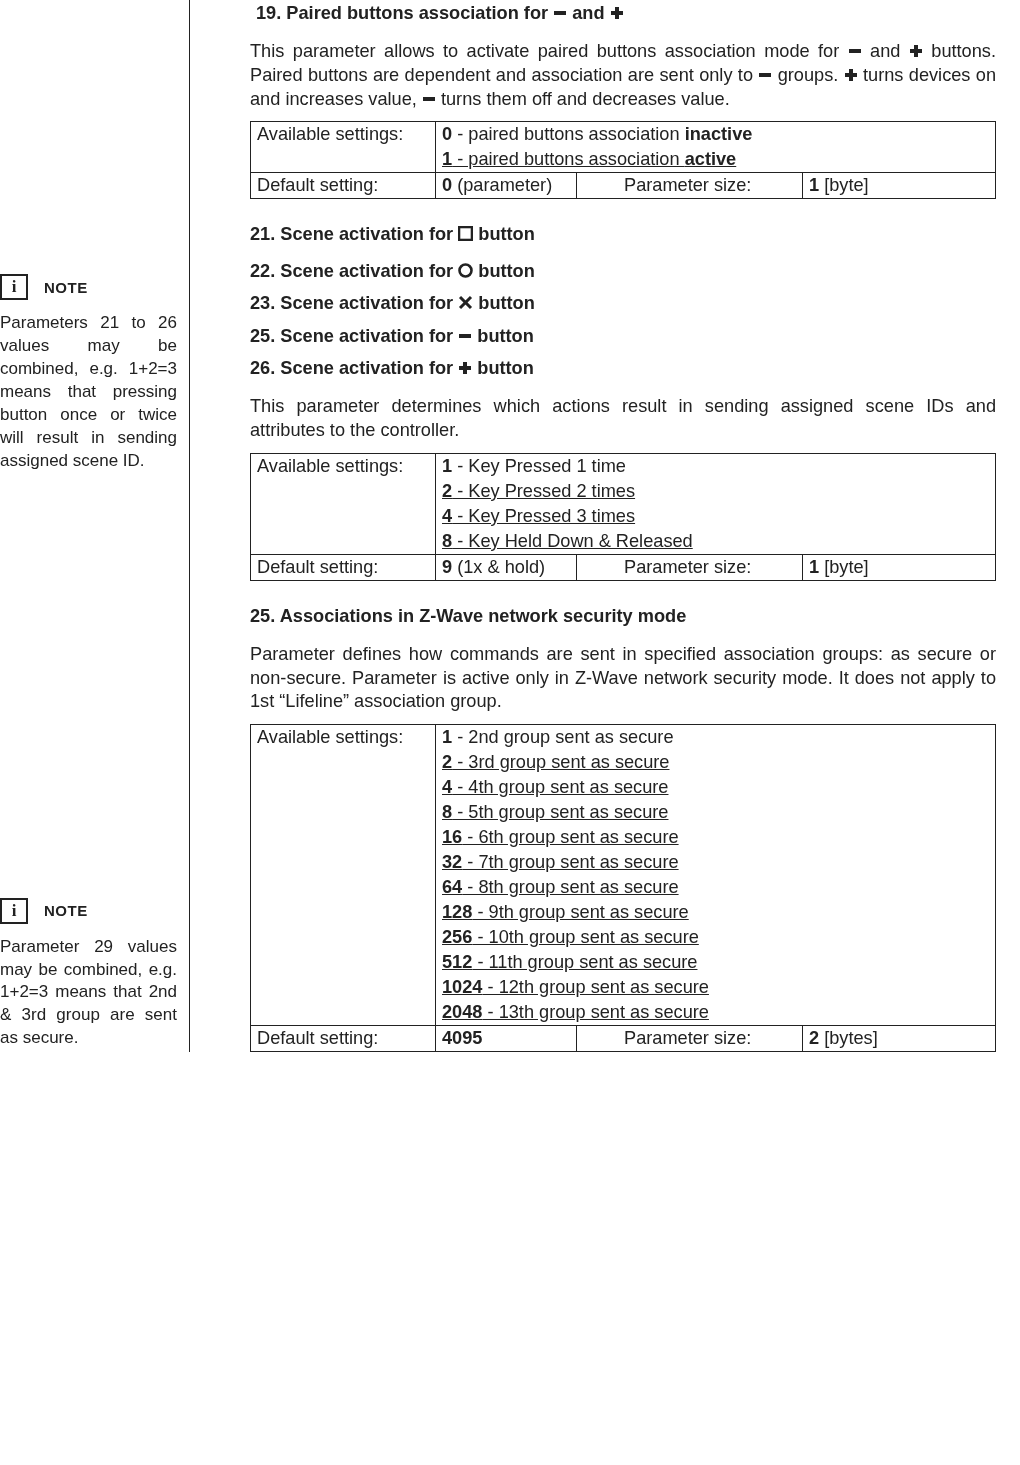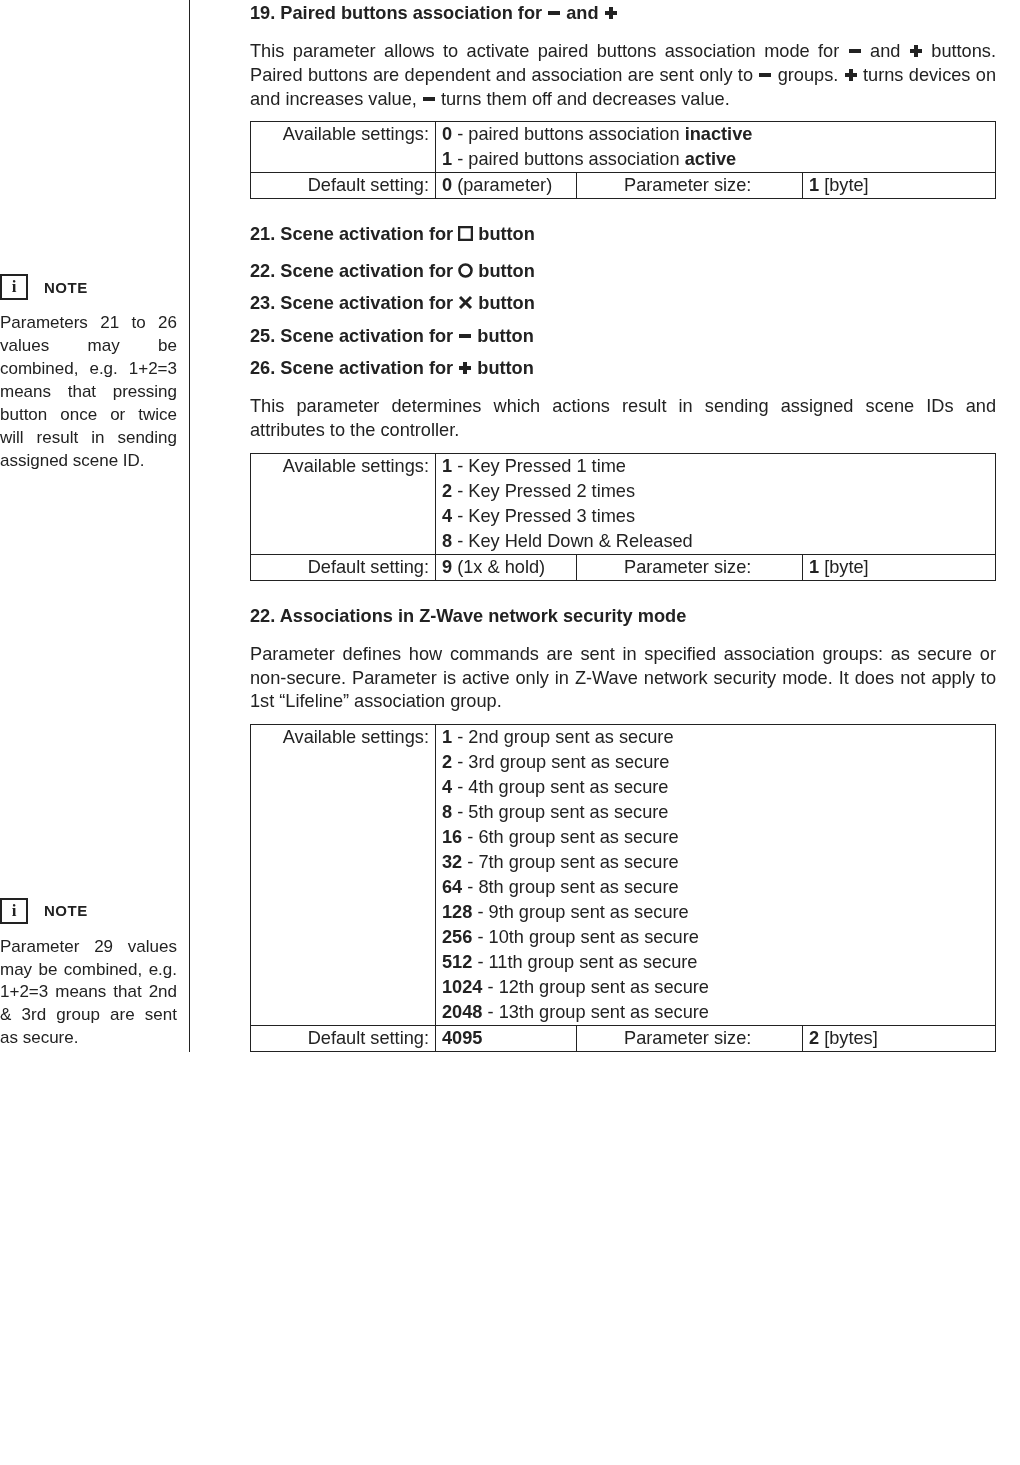--- a/index.html
+++ b/index.html
@@ -58,42 +58,42 @@
   }
   .spacer-274 { height: 274px; }
   .spacer-425 { height: 425px; }
 
   h3 {
     font-size: 18.2px;
     font-weight: bold;
     margin: 0 0 10px 0;
     line-height: 1.45;
   }
-  h3.first { margin-top: 0; }
+  h3.first { margin-top: 0; margin-left: 6px; }
   .group + .group { margin-top: 22px; }
   .group h3 + h3 { margin-bottom: 6px; }
   .desc {
     text-align: justify;
     line-height: 1.3;
     margin: 14px 0 10px 0;
   }
 
   table {
     border-collapse: collapse;
     width: 100%;
     font-size: 18.2px;
   }
   td {
     border: 1px solid #222;
     padding: 2px 6px;
     vertical-align: top;
   }
-  td.nb-top { border-top: none; }
+  td.nb-top { border-top: none; text-decoration: underline; }
   td.nb-bottom { border-bottom: none; }
-  .c1 { width: 172px; text-align: right; }
+  .c1 { width: 172px; }
   .c2 { width: 128px; }
   .c3 { width: 172px; padding-left: 47px; }
   .c4 { }
   b { font-weight: bold; }
 
   .icon {
     display: inline-block;
     vertical-align: -1px;
   }
   .icon svg { display:block; }
@@ -224,21 +224,21 @@
           <td class="c1">Default setting:</td>
           <td class="c2"><b>9</b><span> (1x &amp; hold)</span></td>
           <td class="c3">Parameter size:</td>
           <td class="c4"><b>1</b><span> [byte]</span></td>
         </tr>
       </tbody>
         </table>
     </div>
 
     <div class="group">
-      <h3>22. Associations in Z-Wave network security mode</h3>
+      <h3>25. Associations in Z-Wave network security mode</h3>
       <p class="desc">Parameter defines how commands are sent in specified association groups: as secure or non-secure. Parameter is active only in Z-Wave network security mode. It does not apply to 1st “Lifeline” association group.</p>
 
       <table>
         <tbody>
             <tr>
           <td class="c1 nb-bottom">Available settings:</td>
           <td class="nb-bottom" colspan="3"><b>1</b><span> - 2nd group sent as secure</span></td>
         </tr>
         <tr>
               <td class="c1 nb-top nb-bottom"></td>

